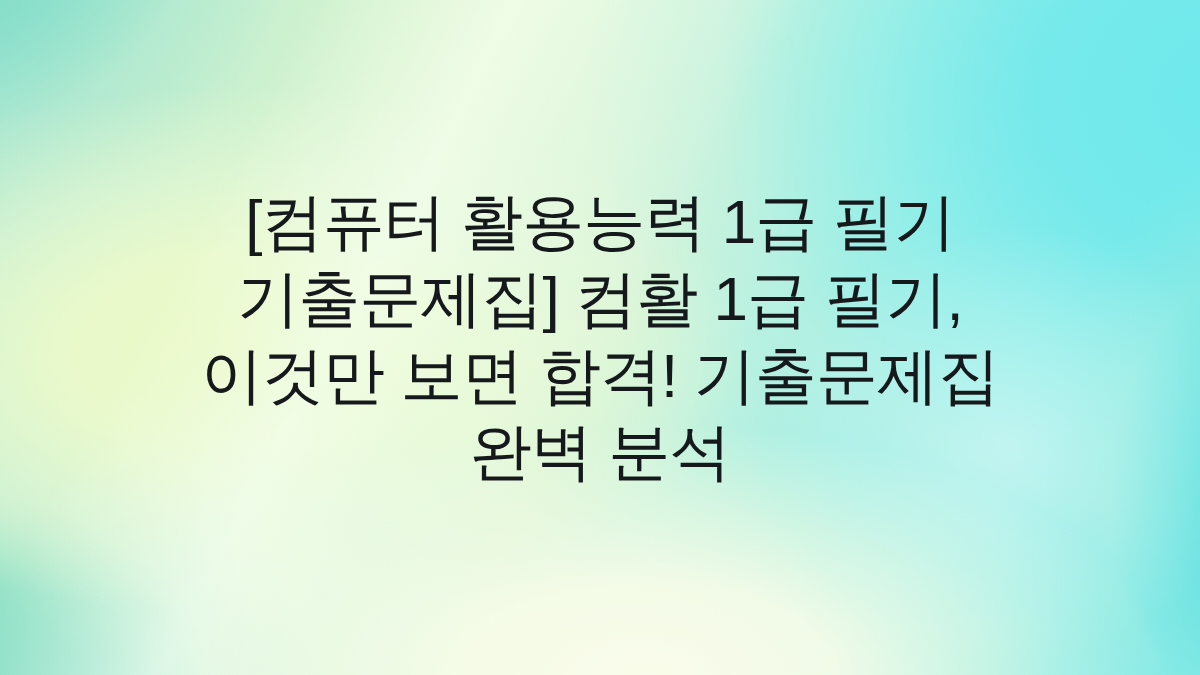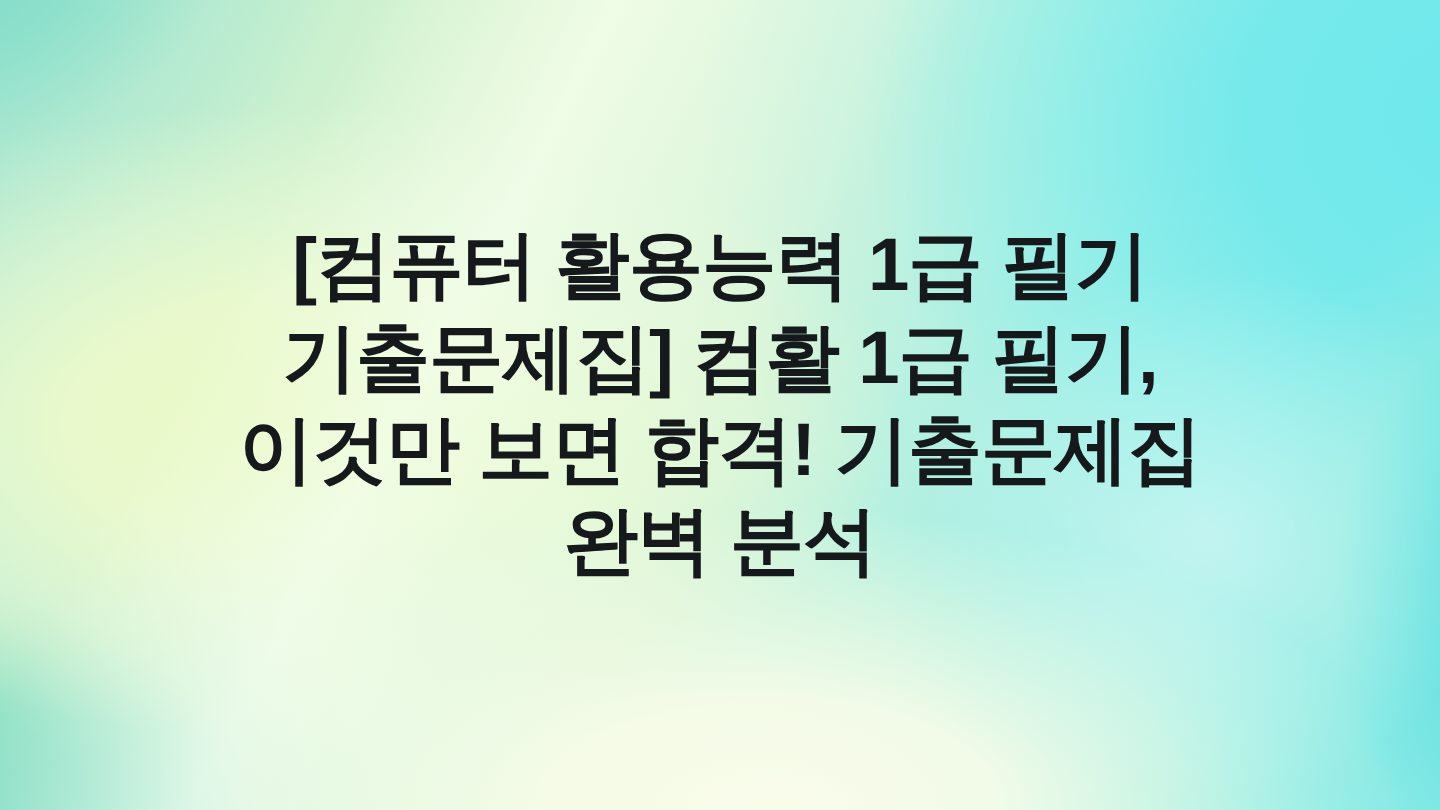--- a/index.html
+++ b/index.html
@@ -134,21 +134,21 @@
   }
 
   .title-text {
     margin: 0;
     width: 100%;
     max-width: 900px;
     text-align: center;
     color: #15191C;
     font-family: "Liberation Sans", "DejaVu Sans", sans-serif;
     font-size: 62px;
-    font-weight: 700;
+    font-weight: 400;
     line-height: 1.24;
     letter-spacing: -0.015em;
     word-break: keep-all;
     white-space: pre-line;
     -webkit-font-smoothing: antialiased;
   }
 </style>
 </head>
 <body>
 

